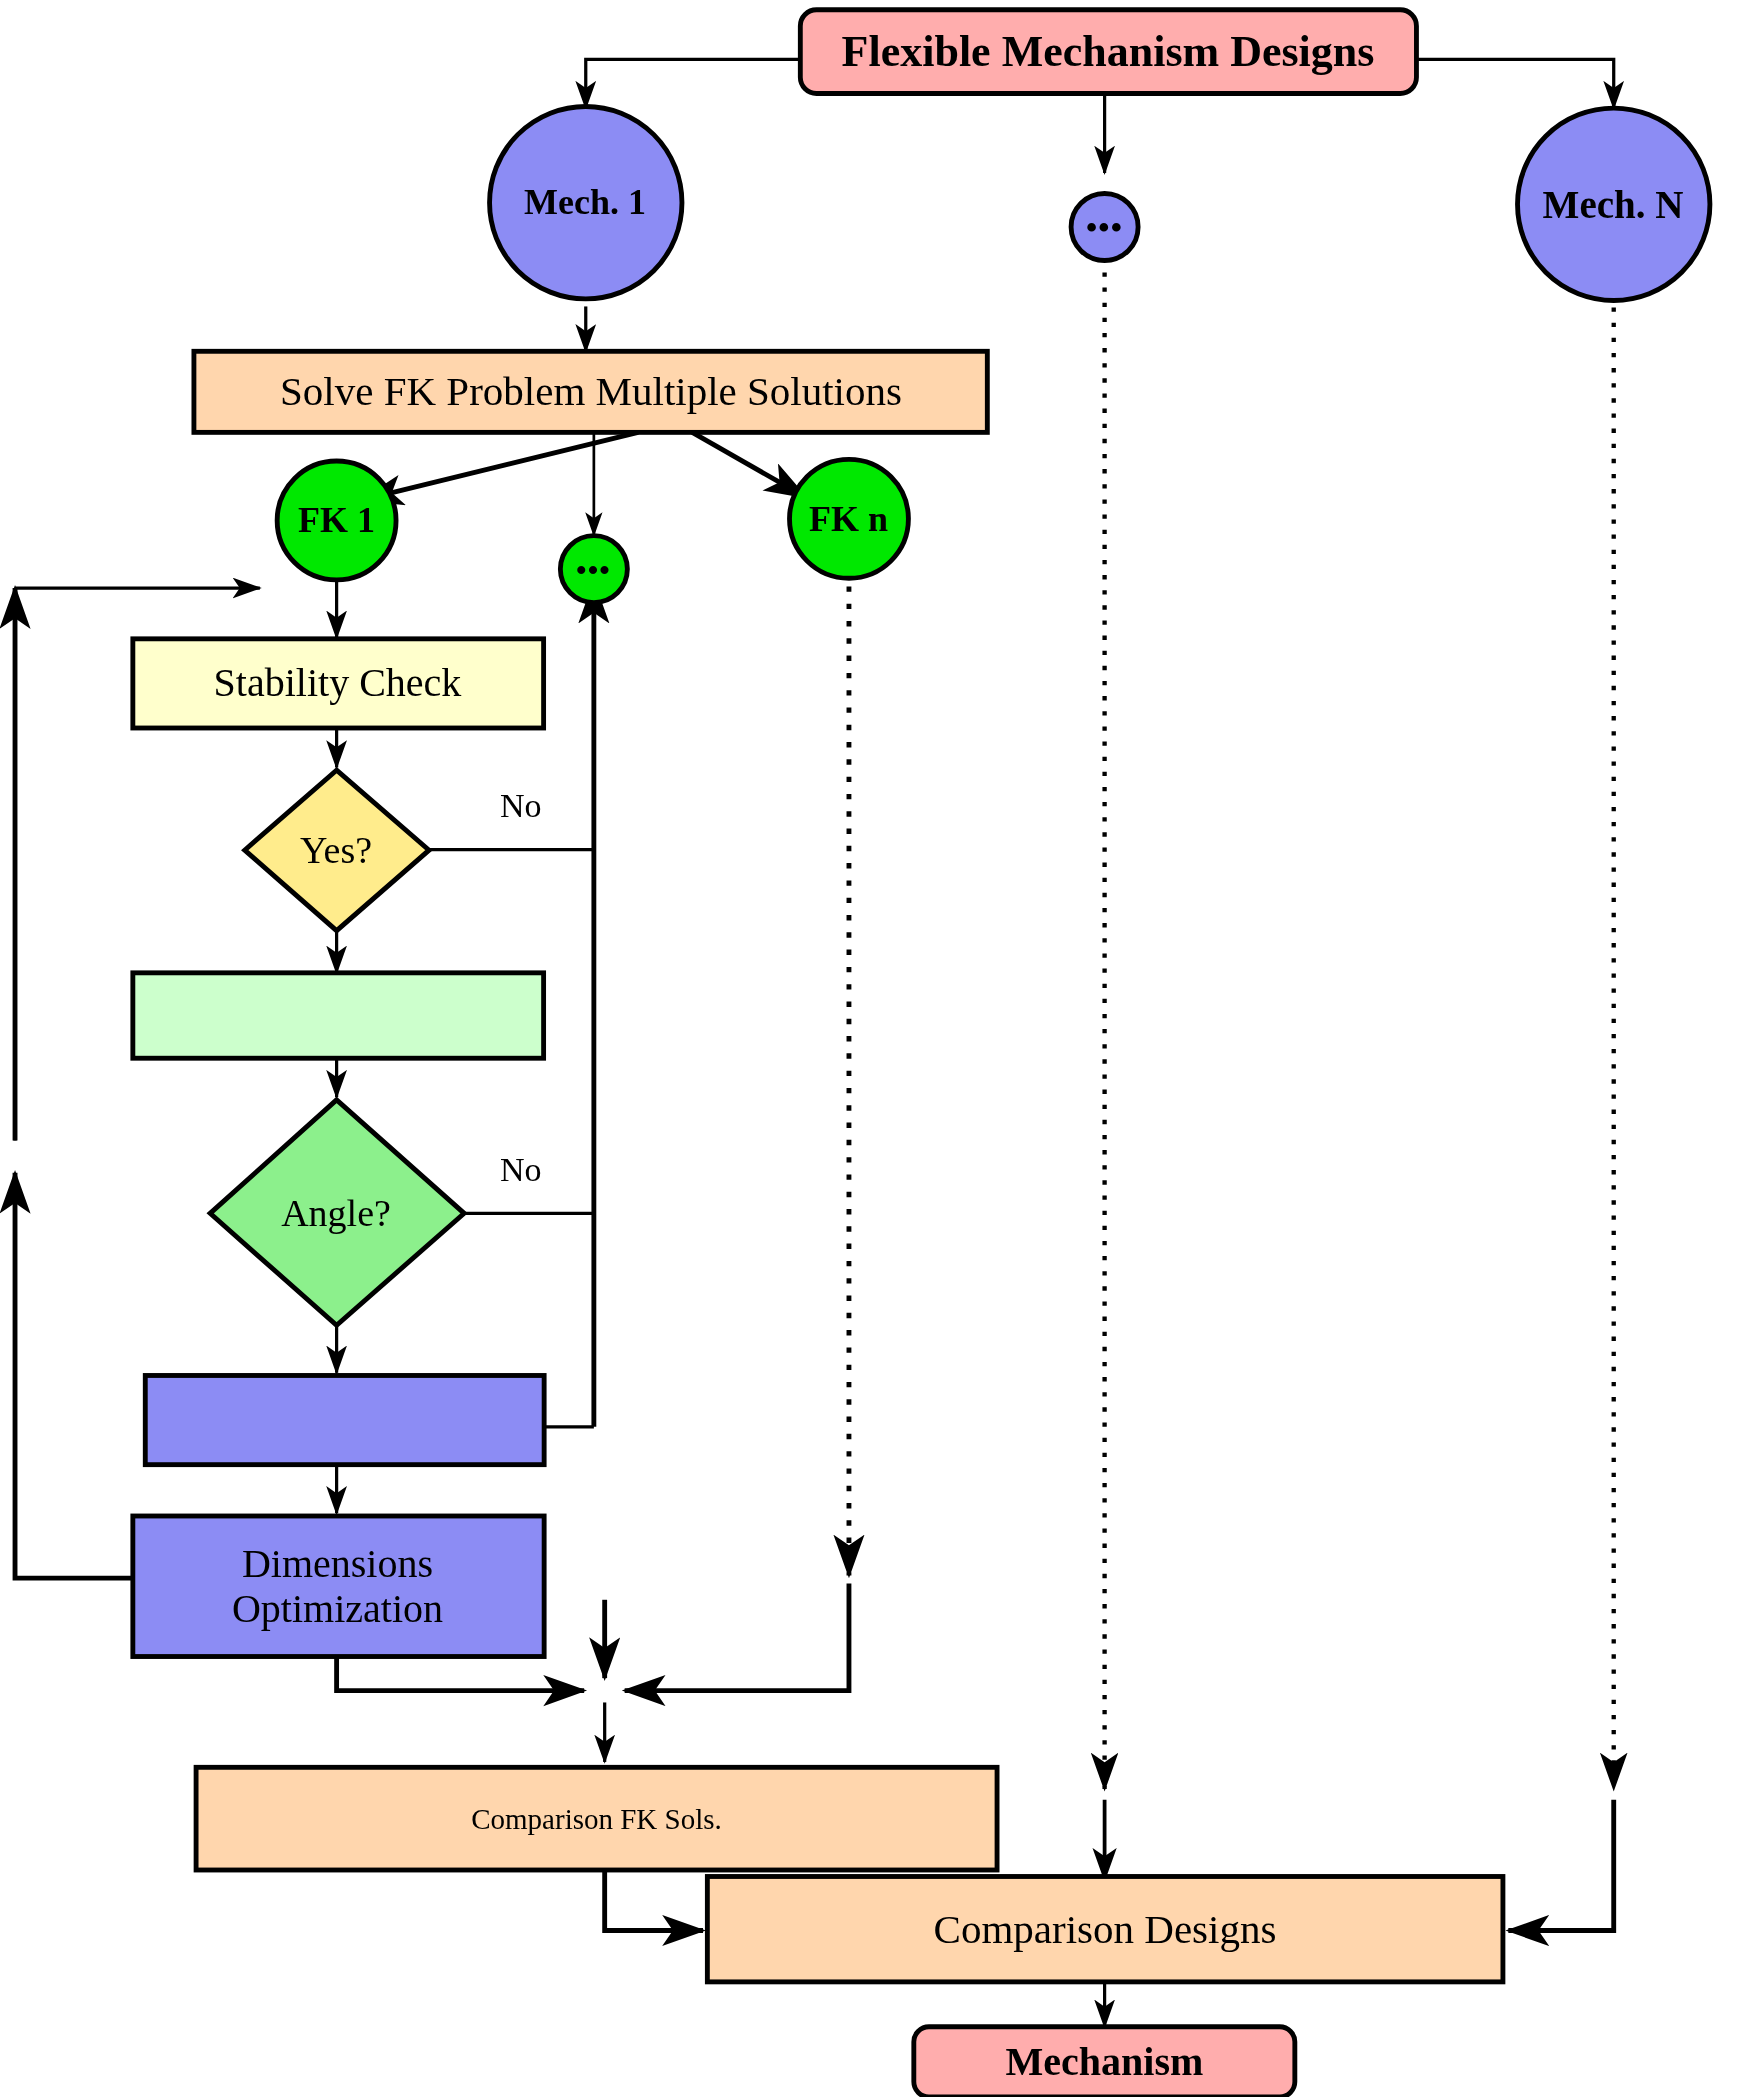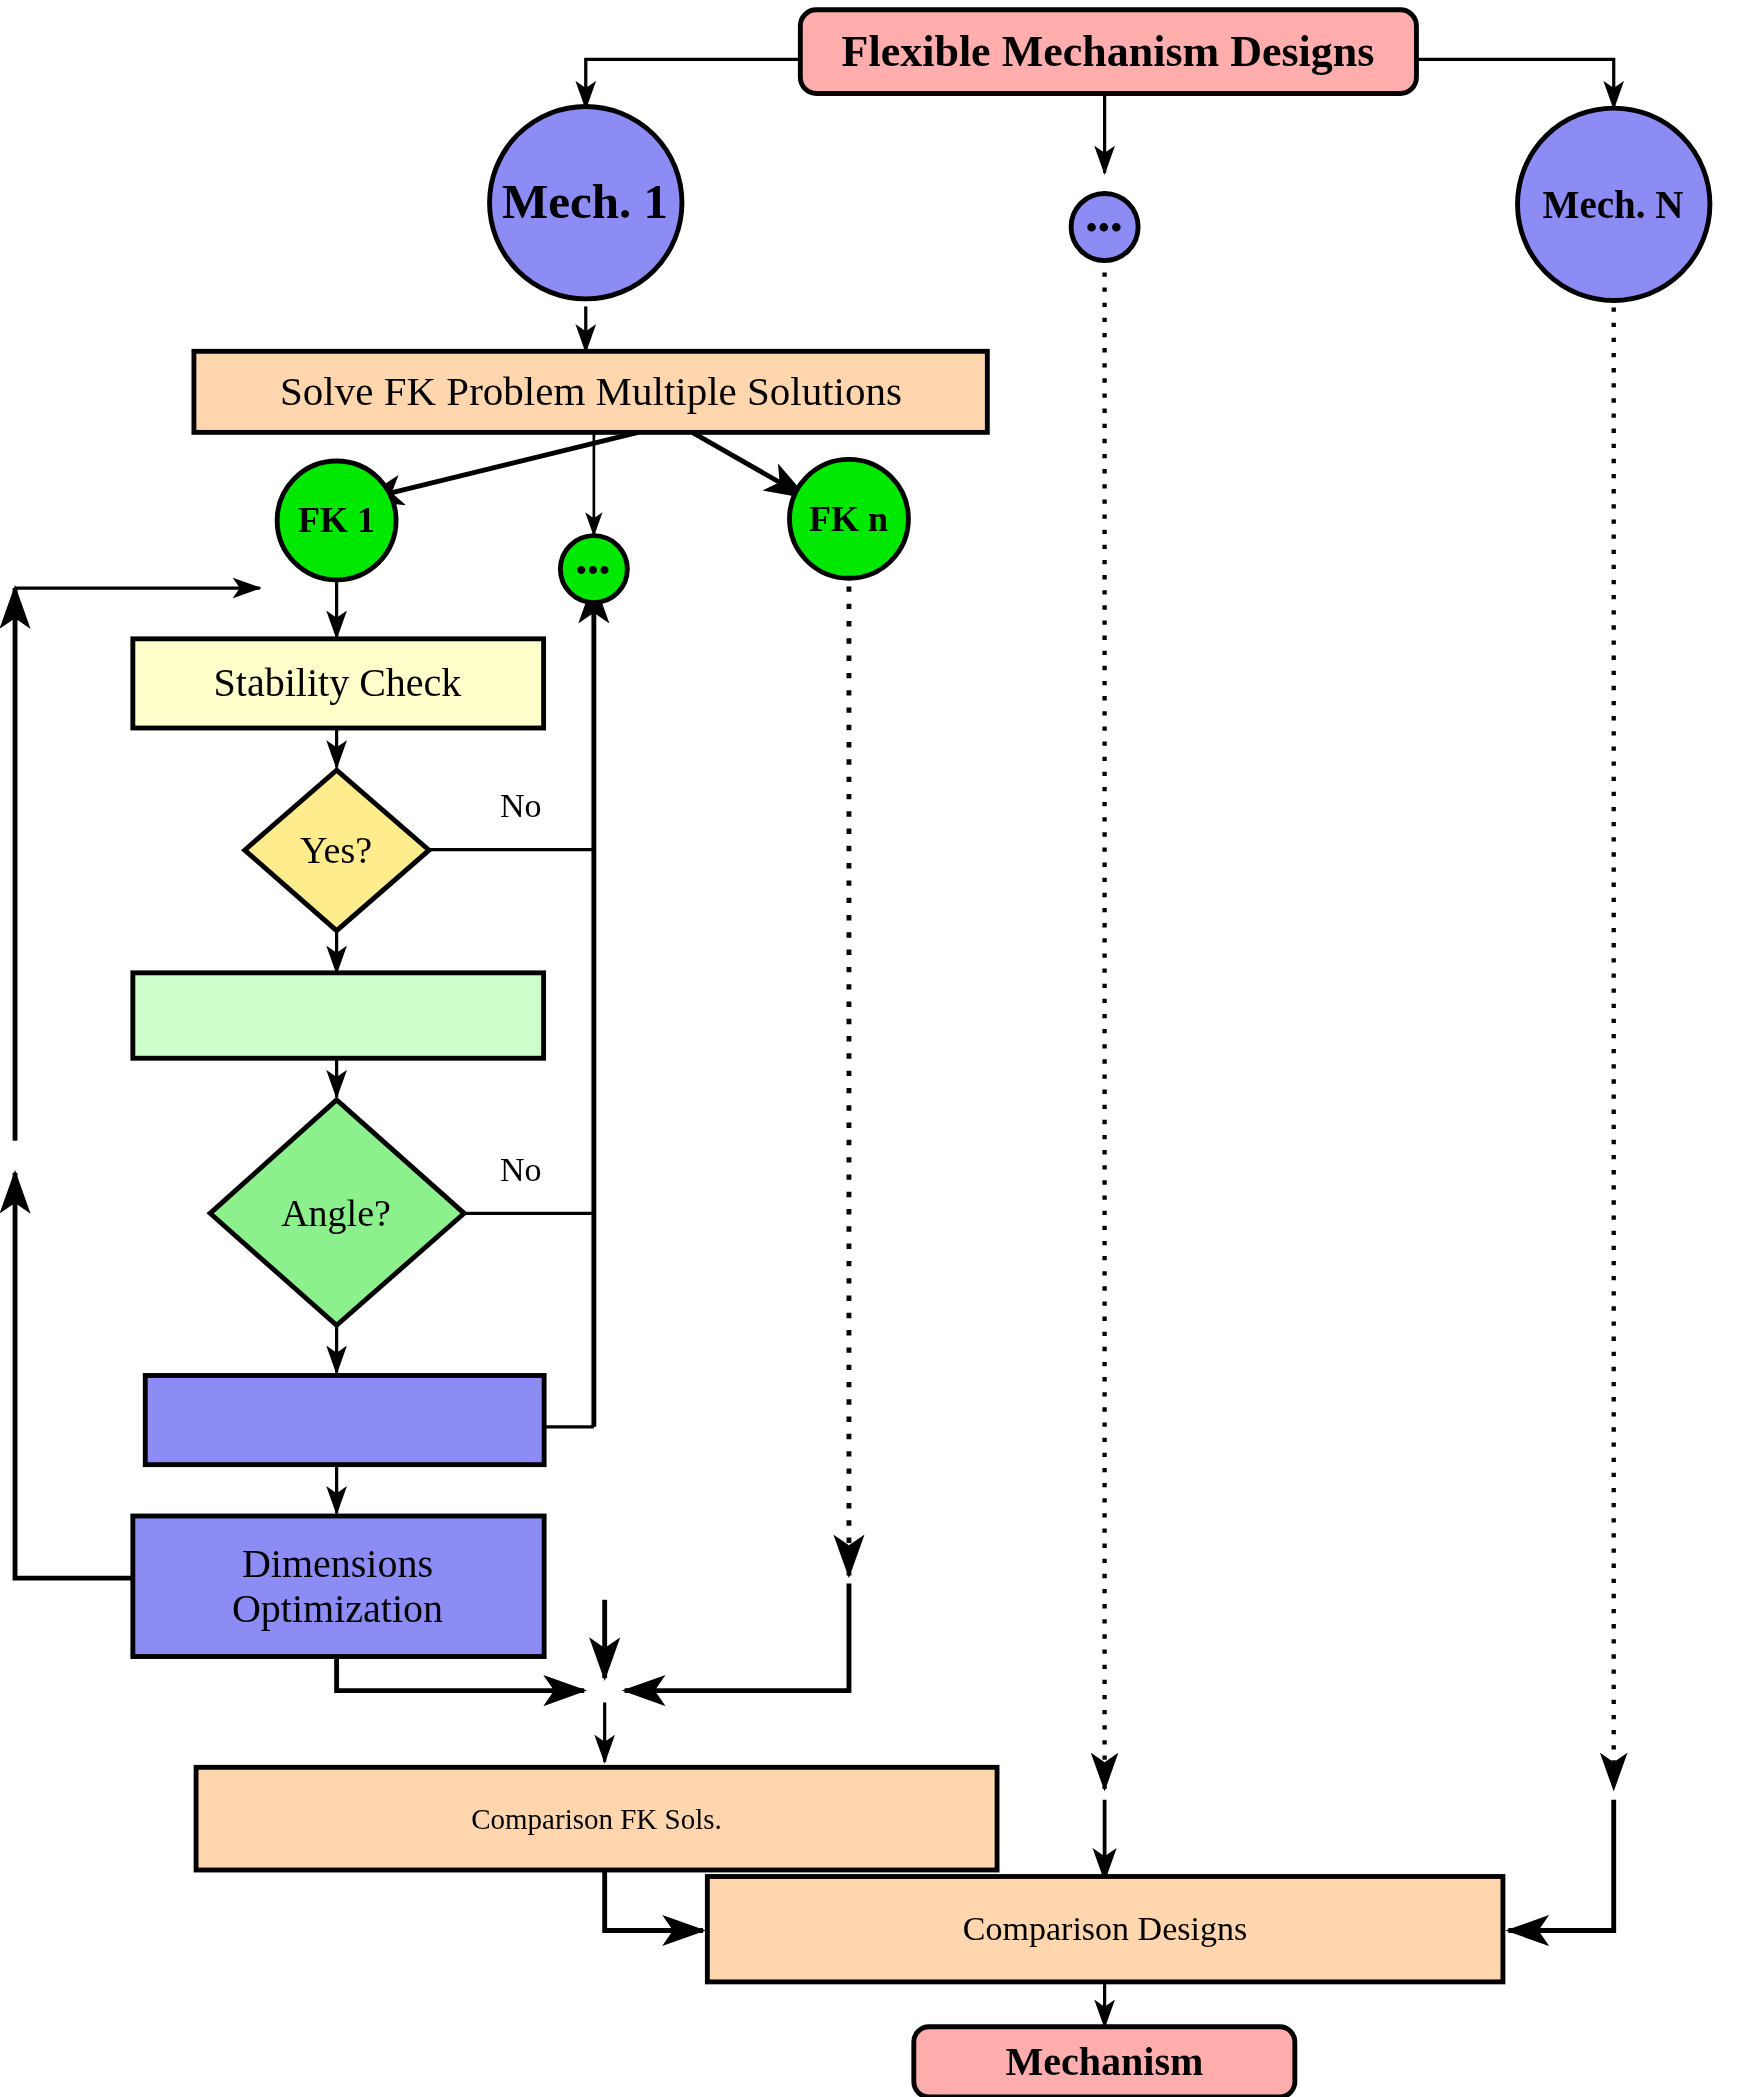--- a/index.html
+++ b/index.html
@@ -130,21 +130,21 @@
 
     <rect x="362" y="3270" width="1482" height="190" fill="#ffd6ad" stroke="#000" stroke-width="9"></rect>
 
     <rect x="1308" y="3472" width="1472" height="195" fill="#ffd6ad" stroke="#000" stroke-width="9"></rect>
 
     <rect x="1690" y="3750" width="705" height="130" rx="28" ry="28" fill="#ffadad" stroke="#000" stroke-width="9"></rect>
   </svg>
 
   <div class="node-label bold" style="left:800px;top:9.7px;width:616px;height:84px;font-size:44px;">Flexible Mechanism Designs</div>
 
-  <div class="node-label bold" style="left:489px;top:178px;width:192px;height:49px;font-size:49px;">Mech. 1</div>
+  <div class="node-label bold" style="left:489px;top:178px;width:192px;height:49px;font-size:36px;">Mech. 1</div>
 
   <div class="node-label bold dots" style="left:1071px;top:203px;width:67px;height:49px;font-size:32px;">•••</div>
 
   <div class="node-label bold" style="left:1517px;top:180px;width:192px;height:49px;font-size:39px;">Mech. N</div>
 
   <div class="node-label" style="left:194px;top:351px;width:794px;height:81px;font-size:41px;">Solve FK Problem Multiple Solutions</div>
 
   <div class="node-label bold" style="left:277px;top:496px;width:119px;height:49px;font-size:36px;">FK 1</div>
 
   <div class="node-label bold dots" style="left:560px;top:545px;width:67px;height:49px;font-size:30px;">•••</div>
@@ -157,21 +157,21 @@
 
 
   <div class="node-label" style="left:216px;top:1189px;width:240px;height:49px;font-size:38px;">Angle?</div>
 
 
   <div class="node-label" style="left:132px;top:1516px;width:411px;height:141px;font-size:40px;">Dimensions
 Optimization</div>
 
   <div class="node-label" style="left:196px;top:1768px;width:801px;height:103px;font-size:29px;">Comparison FK Sols.</div>
 
-  <div class="node-label" style="left:707px;top:1877px;width:796px;height:105px;font-size:34px;">Comparison Designs</div>
+  <div class="node-label" style="left:707px;top:1877px;width:796px;height:105px;font-size:41px;">Comparison Designs</div>
 
   <div class="node-label bold" style="left:914px;top:2027px;width:381px;height:70px;font-size:40px;">Mechanism</div>
 
   <div class="edge-label" style="left:500px;top:787px;">No</div>
 
   <div class="edge-label" style="left:500px;top:1151px;">No</div>
 
 </div>
 
 

